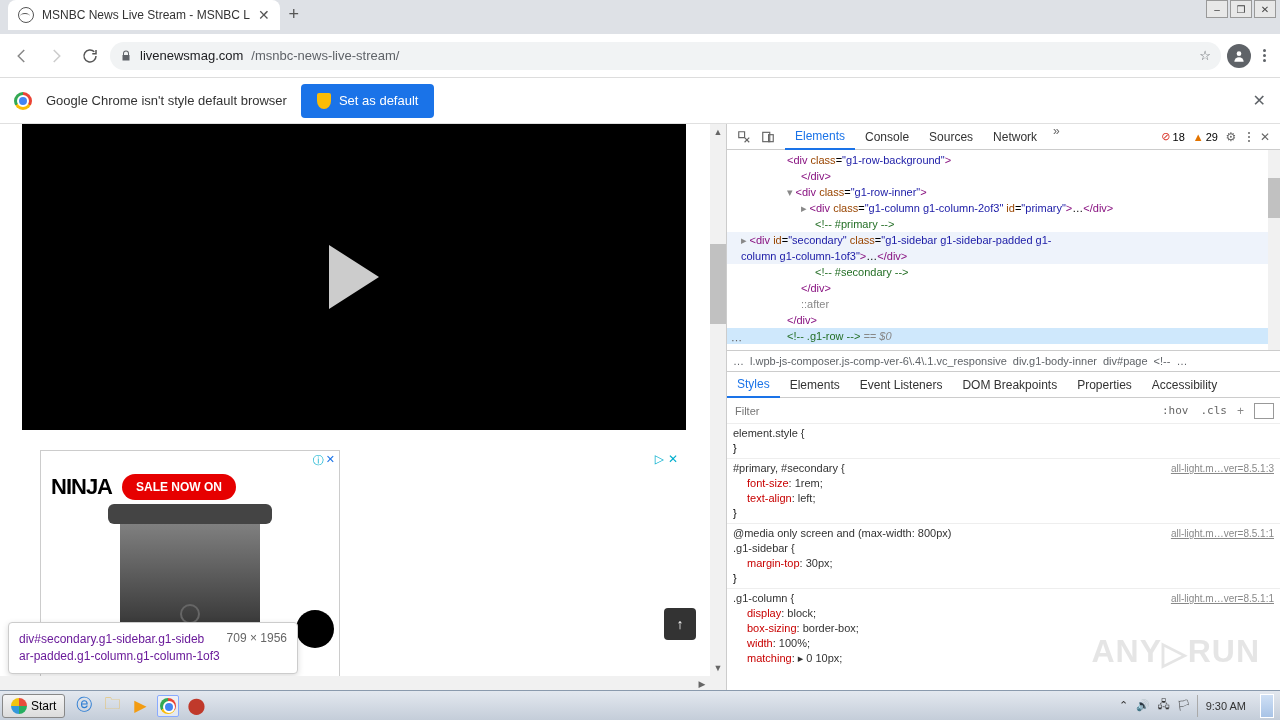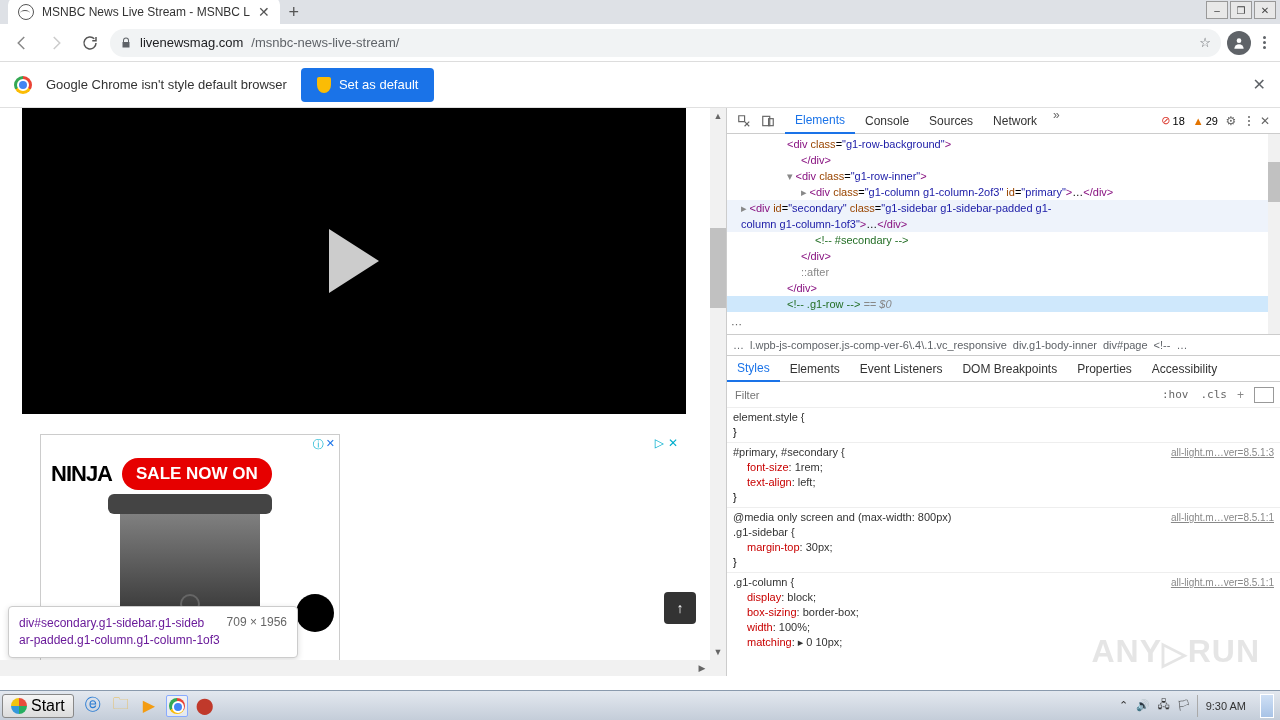--- a/index.html
+++ b/index.html
@@ -1,29 +1,29 @@
 <!DOCTYPE html>
 <html><head>
 <meta charset="utf-8">
 <style>
 * { margin: 0; padding: 0; box-sizing: border-box; font-family: "Segoe UI", Arial, sans-serif; }
 body { width: 1280px; height: 720px; overflow: hidden; background: #fff; position: relative; }
 
 
-.titlebar { height: 24px; background: #dee1e6; display: flex; align-items: center; }
+.titlebar { height: 34px; background: #dee1e6; display: flex; align-items: flex-start; }
 .tab { background: #fff; height: 30px; margin-left: 8px; border-radius: 8px 8px 0 0; display: flex; align-items: center; padding: 0 10px; gap: 8px; min-width: 200px; font-size: 12px; color: #333; }
 .tab .fav { width: 16px; height: 16px; border-radius: 50%; border: 1.5px solid #555; position: relative; }
 .tab .fav::after { content: ""; position: absolute; width: 10px; height: 5px; border-top: 1.5px solid #555; top: 5px; left: 1px; border-radius: 50%; }
 .tab-close { margin-left: auto; color: #555; font-size: 14px; cursor: pointer; }
 .newtab { width: 28px; height: 28px; display: flex; align-items: center; justify-content: center; color: #555; font-size: 18px; cursor: pointer; }
 .winbtns { margin-left: auto; display: flex; gap: 2px; padding-right: 4px; padding-bottom: 4px; }
 .winbtn { width: 22px; height: 18px; border: 1px solid #999; background: #e8e8e8; font-size: 10px; display: flex; align-items: center; justify-content: center; color: #444; }
 
 
-.urlbar { height: 38px; background: #fff; border-bottom: 1px solid #ddd; display: flex; align-items: center; padding: 0 8px; gap: 6px; }
+.urlbar { height: 44px; background: #fff; border-bottom: 1px solid #ddd; display: flex; align-items: center; padding: 0 8px; gap: 6px; }
 .navbtn { width: 28px; height: 28px; display: flex; align-items: center; justify-content: center; color: #888; cursor: pointer; border-radius: 50%; }
 .navbtn.active { color: #555; }
 .omnibox { flex: 1; height: 28px; background: #f1f3f4; border-radius: 14px; display: flex; align-items: center; padding: 0 10px; gap: 8px; font-size: 13px; color: #333; }
 .lock { width: 12px; height: 12px; }
 .url-host { color: #202124; }
 .url-path { color: #5f6368; }
 .star { color: #5f6368; }
 .profile { width: 24px; height: 24px; border-radius: 50%; background: #5f6368; display: flex; align-items: center; justify-content: center; }
 .profile svg { fill: #fff; }
 .menu-dots { display: flex; flex-direction: column; gap: 2px; padding: 0 6px; }
@@ -51,21 +51,21 @@
 .scrollbar-h .arrow.r { right: 0; }
 
 .video { position: absolute; left: 22px; top: 0; width: 664px; height: 306px; background: #000; display: flex; align-items: center; justify-content: center; }
 .play { width: 0; height: 0; border-left: 50px solid #ccc; border-top: 32px solid transparent; border-bottom: 32px solid transparent; }
 
 .adbox { position: absolute; left: 40px; top: 326px; width: 300px; height: 250px; border: 1px solid #ccc; background: #fff; }
 .adtop { display: flex; justify-content: flex-end; padding: 2px 4px; gap: 2px; font-size: 11px; color: #1a73e8; }
 .adtop .tri { color: #00aecd; }
 .adcontent { display: flex; align-items: center; gap: 10px; padding: 4px 10px; }
 .ninja { font-family: Arial Black, sans-serif; font-size: 22px; font-weight: 900; letter-spacing: -1px; }
-.salepill { background: #e60000; color: #fff; padding: 6px 14px; border-radius: 18px; font-size: 17px; font-weight: bold; }
+.salepill { background: #e60000; color: #fff; padding: 6px 14px; border-radius: 18px; font-size: 12px; font-weight: bold; }
 .appliance { width: 140px; height: 120px; margin: 8px auto; background: linear-gradient(#888, #333); border-radius: 10px; position: relative; }
 .appliance::before { content: ""; position: absolute; top: -8px; left: -12px; right: -12px; height: 20px; background: #444; border-radius: 6px; }
 .appliance::after { content: ""; position: absolute; bottom: 8px; left: 50%; transform: translateX(-50%); width: 16px; height: 16px; border: 2px solid #666; border-radius: 50%; }
 
 .adright { position: absolute; right: 48px; top: 328px; display: flex; gap: 4px; font-size: 12px; color: #00aecd; }
 
 .tooltip { position: absolute; left: 8px; bottom: 18px; background: #fff; border: 1px solid #ccc; border-radius: 4px; padding: 8px 10px; box-shadow: 0 2px 6px rgba(0,0,0,.15); font-size: 12px; max-width: 290px; }
 .tooltip-main { color: #6a1b9a; line-height: 1.4; word-break: break-all; }
 .tooltip-dim { color: #666; float: right; margin-left: 16px; }
 
@@ -126,21 +126,21 @@
 .sel-txt { color: #333; }
 .prop { color: #c80000; padding-left: 14px; }
 .propval { color: #333; }
 .media { color: #333; }
 
 .watermark { position: absolute; right: 20px; bottom: 50px; font-size: 32px; font-weight: bold; color: rgba(180,180,180,0.35); letter-spacing: 1px; pointer-events: none; font-family: Arial, sans-serif; }
 .watermark .pl { display: inline-block; transform: translateY(2px); }
 
 
 .taskbar { position: absolute; bottom: 0; left: 0; right: 0; height: 30px; background: linear-gradient(#e3e8ef, #c4cdd9); border-top: 1px solid #8a9aad; display: flex; align-items: center; padding: 0 2px; }
-.start { height: 24px; padding: 0 8px; background: linear-gradient(#f5f5f5, #dcdcdc); border: 1px solid #888; border-radius: 3px; display: flex; align-items: center; gap: 4px; font-size: 16px; cursor: pointer; }
+.start { height: 24px; padding: 0 8px; background: linear-gradient(#f5f5f5, #dcdcdc); border: 1px solid #888; border-radius: 3px; display: flex; align-items: center; gap: 4px; font-size: 12px; cursor: pointer; }
 .start-orb { width: 16px; height: 16px; border-radius: 50%; background: conic-gradient(#e74c3c 0 90deg, #27ae60 90deg 180deg, #3498db 180deg 270deg, #f1c40f 270deg); }
 .tb-icons { display: flex; gap: 6px; margin-left: 8px; }
 .tb-icon { width: 22px; height: 22px; display: flex; align-items: center; justify-content: center; border-radius: 2px; cursor: pointer; }
 .tb-icon.active { background: rgba(255,255,255,.5); border: 1px solid #8af; }
 .tray { margin-left: auto; display: flex; align-items: center; gap: 6px; padding-right: 4px; font-size: 11px; color: #333; }
 .tray-icn { width: 14px; height: 14px; display: inline-flex; align-items: center; justify-content: center; }
 .clock { border-left: 1px solid #aaa; padding: 0 8px; height: 22px; display: flex; align-items: center; }
 .showdesk { width: 14px; height: 24px; background: linear-gradient(#cfe0f5,#a8c3e6); border: 1px solid #fff; }
 </style>
 </head>
@@ -285,20 +285,21 @@
           <span></span>
         </div>
       <div class="dt-close">✕</div>
     </div>
 
     <div class="dom">
       <div class="line"><span class="tag">&lt;div</span> <span class="attr">class</span>=<span class="val">"g1-row-background"</span><span class="tag">&gt;</span></div>
       <div class="line" style="padding-left:14px"><span class="tag">&lt;/div&gt;</span></div>
       <div class="line tri-d"><span class="tag">&lt;div</span> <span class="attr">class</span>=<span class="val">"g1-row-inner"</span><span class="tag">&gt;</span></div>
       <div class="line tri-r" style="padding-left:14px"><span class="tag">&lt;div</span> <span class="attr">class</span>=<span class="val">"g1-column g1-column-2of3"</span> <span class="attr">id</span>=<span class="val">"primary"</span><span class="tag">&gt;</span>…<span class="tag">&lt;/div&gt;</span></div>
+      <div class="line" style="padding-left:28px"><span class="cmt">&lt;!-- #primary --&gt;</span></div>
       <div class="line hl tri-r" style="padding-left:14px"><span class="tag">&lt;div</span> <span class="attr">id</span>=<span class="val">"secondary"</span> <span class="attr">class</span>=<span class="val">"g1-sidebar g1-sidebar-padded g1-</span></div>
       <div class="line hl" style="padding-left:14px"><span class="val">column g1-column-1of3"</span><span class="tag">&gt;</span>…<span class="tag">&lt;/div&gt;</span></div>
       <div class="line" style="padding-left:28px"><span class="cmt">&lt;!-- #secondary --&gt;</span></div>
       <div class="line" style="padding-left:14px"><span class="tag">&lt;/div&gt;</span></div>
       <div class="line" style="padding-left:14px"><span class="after">::after</span></div>
       <div class="line"><span class="tag">&lt;/div&gt;</span></div>
       <div class="line sel"><span class="cmt">&lt;!-- .g1-row --&gt;</span><span class="dollar"> == $0</span></div>
       <span class="dom-ellipsis">⋯</span>
       <div class="dom-scroll">
           <div class="th"></div>

